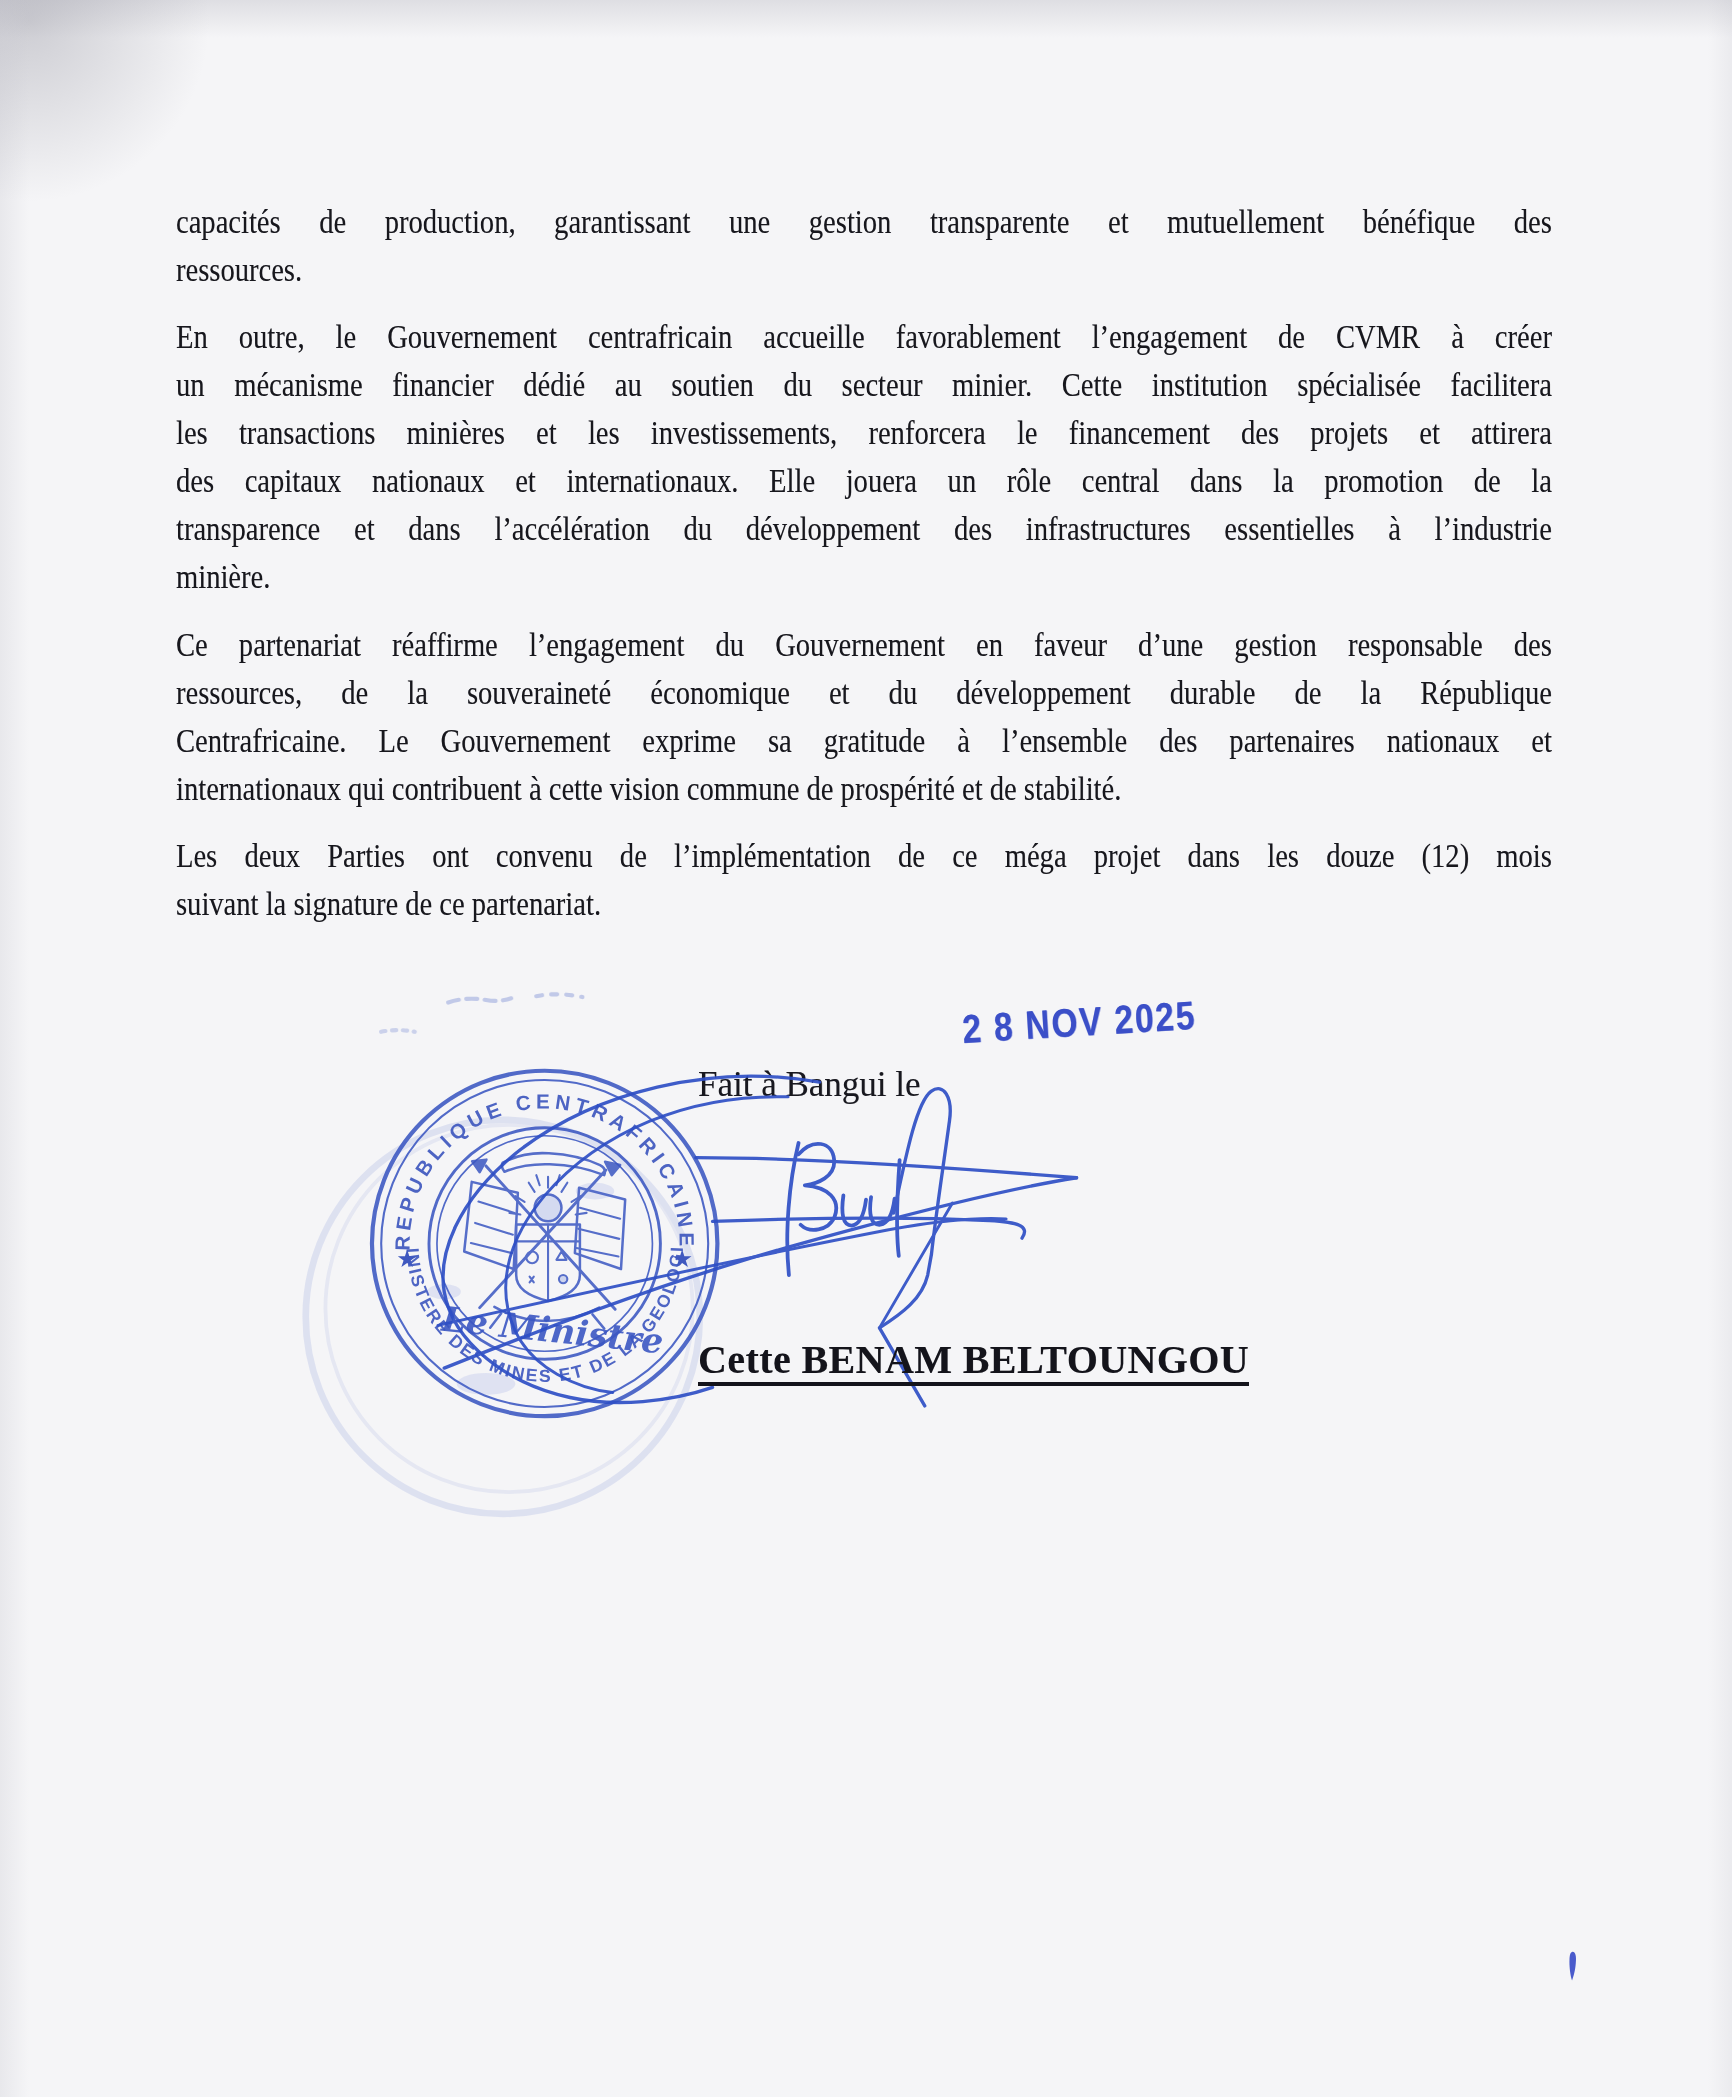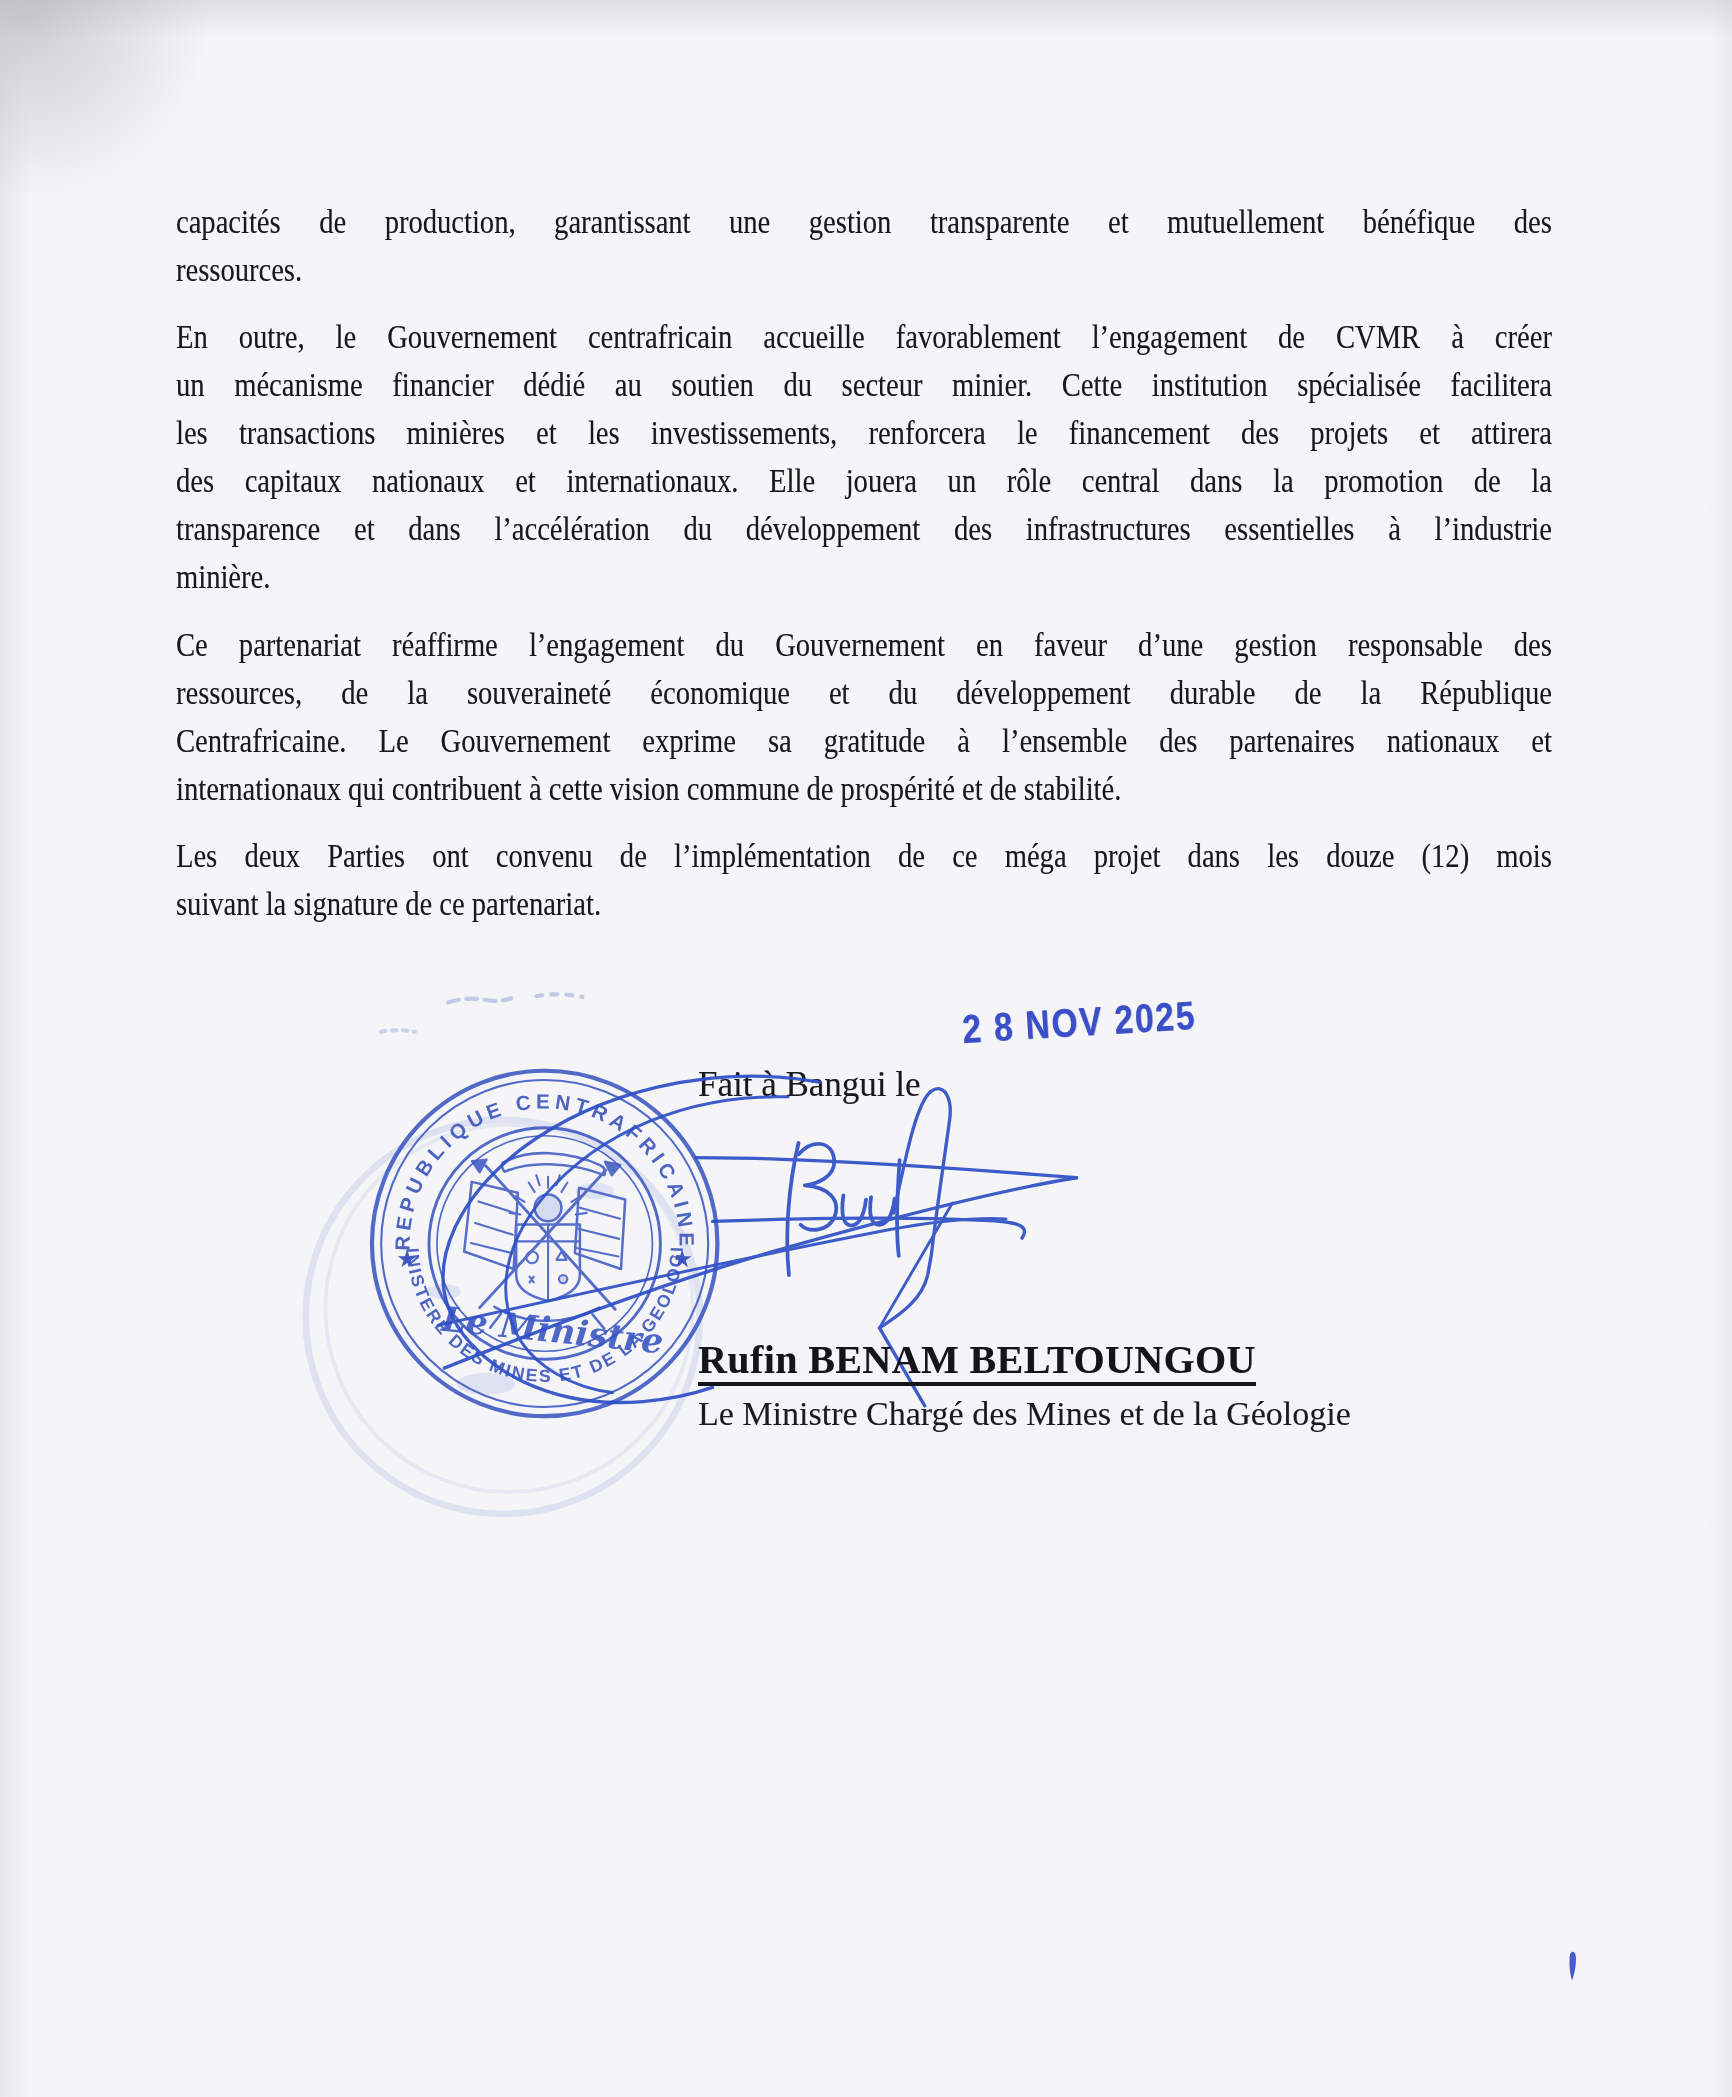--- a/index.html
+++ b/index.html
@@ -209,22 +209,21 @@
       <path d="M 1012,330 C 1006,372 1010,402 1032,402 C 1054,400 1062,370 1066,340" stroke-width="9"></path>
       <path d="M 1078,334 C 1072,374 1077,402 1100,400 C 1122,396 1130,368 1134,338" stroke-width="9"></path>
       <path d="M 1146,246 C 1140,330 1138,424 1144,474" stroke-width="9"></path>
 
       <path d="M 1132,372 C 1160,240 1186,108 1221,82 C 1251,60 1273,96 1265,152 C 1250,262 1232,380 1222,470 L 1213,520 C 1200,576 1152,612 1098,646 L 1206,832" stroke-width="8"></path>
       <path d="M 1272,348 L 1098,646" stroke-width="7"></path>
     </g>
   </svg>
 
   <div class="signer-block">
-    <div class="signer-name">Rufin BENAM BELTOUNGOU</div>
-    <div class="signer-title">Le Ministre Chargé des Mines et de la Géologie</div>
+    <div class="signer-name">Cette BENAM BELTOUNGOU</div>
   </div>
 
   <svg class="ink-speck" width="12.6" height="34" viewBox="0 0 30 80">
     <path d="M 12,4 C 19,2 23,12 21,30 C 20,46 16,62 12,72 C 8,62 5,38 6,20 C 7,9 8,6 12,4 Z" fill="#2b3fc4" opacity="0.85"></path>
   </svg>
 
 </div>
 
 
 </body></html>

